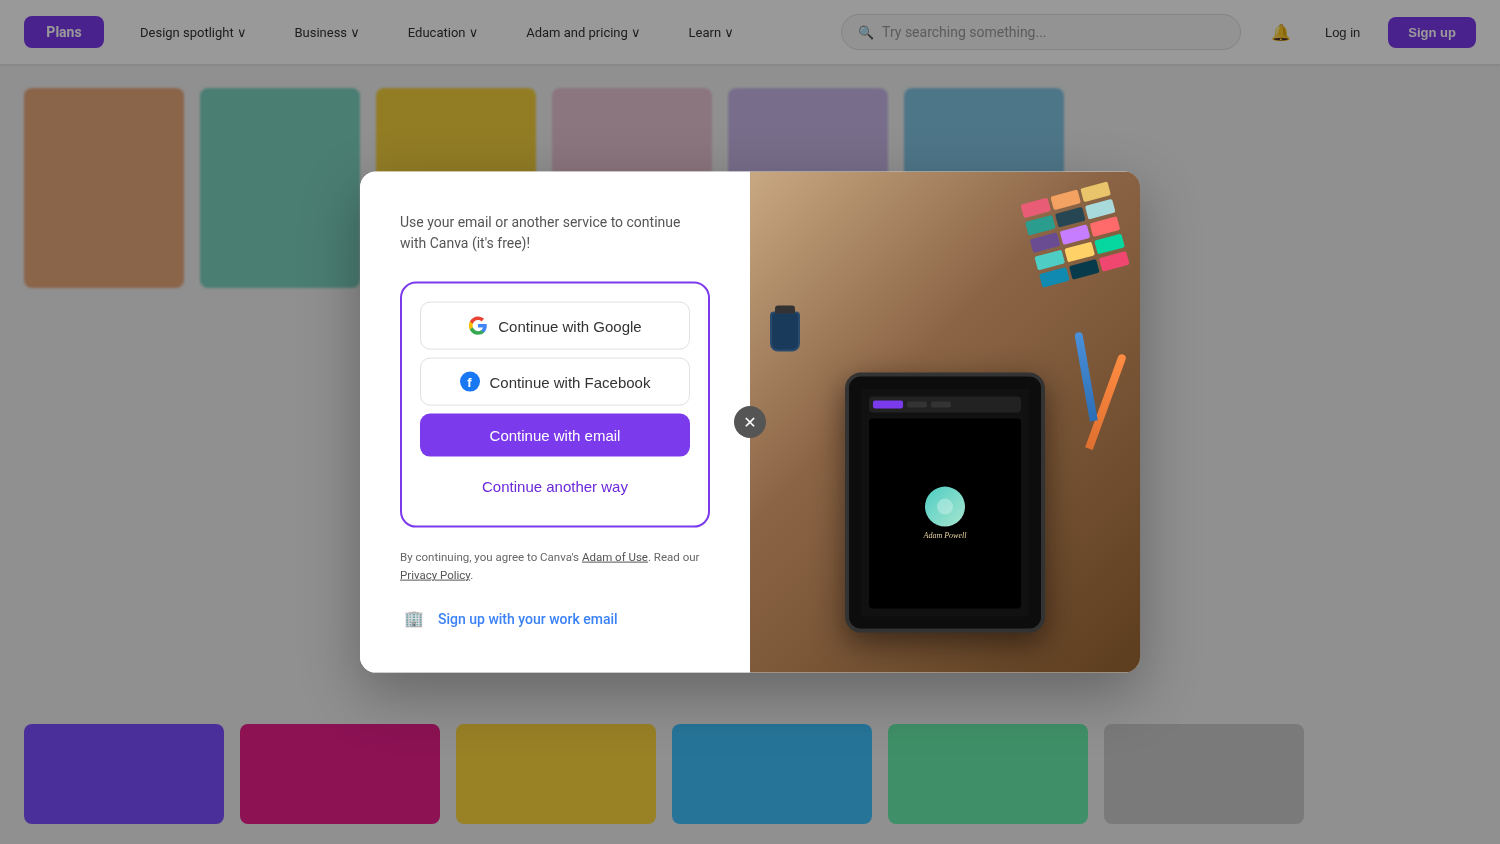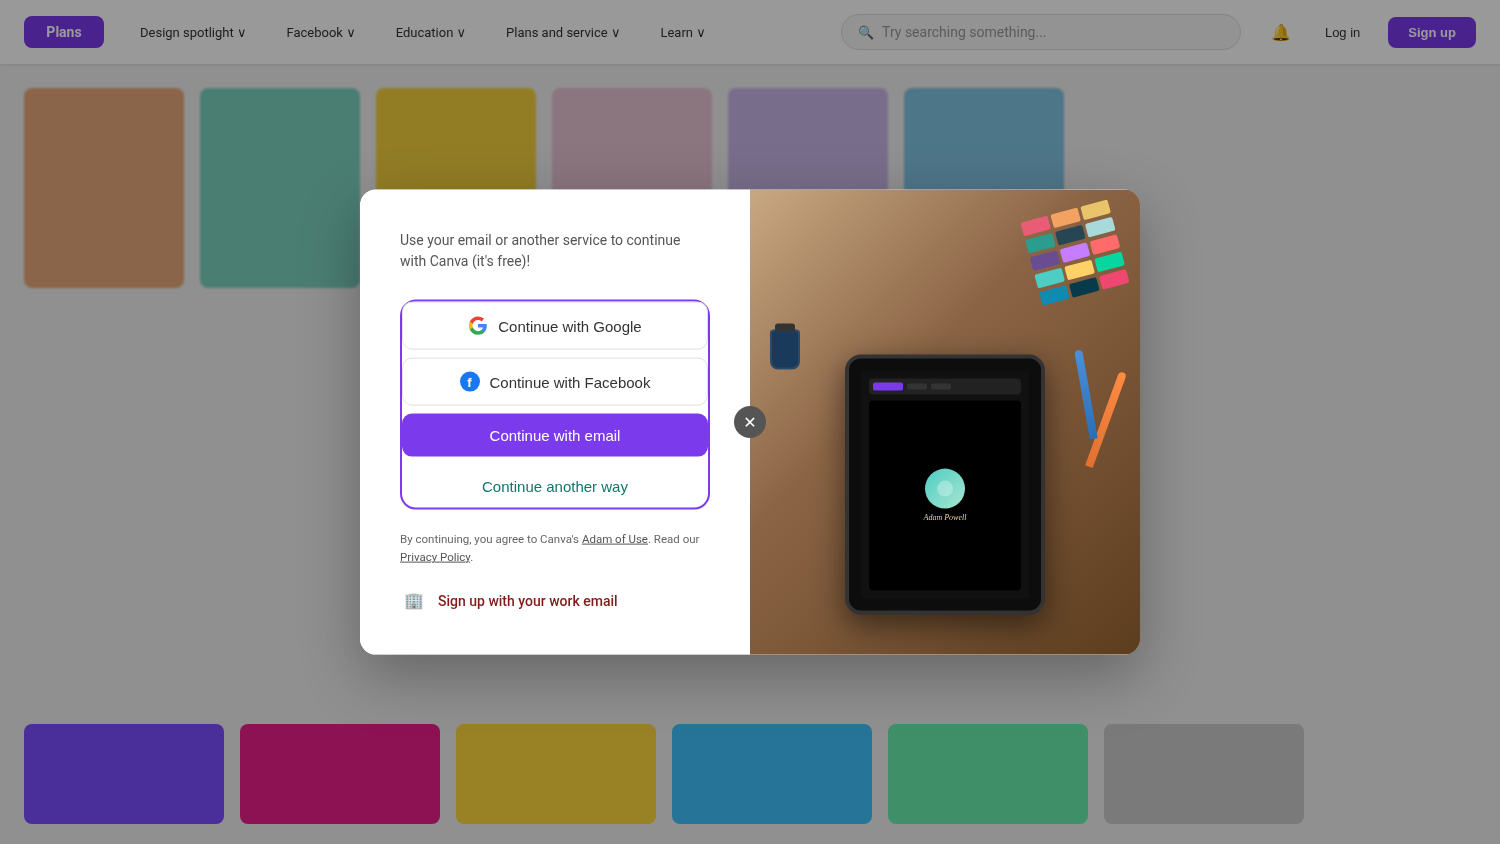--- a/index.html
+++ b/index.html
@@ -39,21 +39,21 @@
       border-radius: 8px;
       display: flex;
       align-items: center;
       justify-content: center;
       color: white;
       font-weight: bold;
       font-size: 14px;
     }
     .navbar-links {
       display: flex;
-      gap: 16px;
+      gap: 24px;
       flex: 1;
     }
     .navbar-link {
       padding: 6px 12px;
       font-size: 13px;
       color: #333;
       border-radius: 6px;
       cursor: pointer;
       white-space: nowrap;
     }
@@ -173,21 +173,21 @@
       font-size: 14px;
       color: #555;
       margin-bottom: 28px;
       line-height: 1.5;
     }
 
     
     .auth-buttons-container {
       border: 2.5px solid #7c3aed;
       border-radius: 16px;
-      padding: 0;
+      padding: 18px;
       margin-bottom: 20px;
     }
 
     .auth-btn {
       width: 100%;
       display: flex;
       align-items: center;
       justify-content: center;
       gap: 10px;
       padding: 13px 20px;
@@ -212,21 +212,21 @@
       background: white;
       border: 1.5px solid #e0e0e0 !important;
       color: #333;
     }
     .auth-btn-email {
       background: #7c3aed;
       color: white;
     }
     .auth-btn-other {
       background: transparent;
-      color: #0f766e;
+      color: #6d28d9;
       border: none !important;
       font-weight: 500;
     }
 
     .google-icon {
       width: 20px;
       height: 20px;
       flex-shrink: 0;
     }
     .facebook-icon {
@@ -267,21 +267,21 @@
       width: 28px;
       height: 28px;
       display: flex;
       align-items: center;
       justify-content: center;
       font-size: 16px;
       color: #555;
     }
     .work-email-text {
       font-size: 14px;
-      color: #7f1d1d;
+      color: #3b82f6;
       font-weight: 500;
     }
 
     
     .modal-right {
       width: 390px;
       background: #8b6445;
       position: relative;
       overflow: hidden;
       flex-shrink: 0;
@@ -436,23 +436,23 @@
 <body>
 
 <div class="bg-page">
 
   <div class="navbar">
     <div class="navbar-logo">
       <span>Plans</span>
     </div>
     <div class="navbar-links">
       <div class="navbar-link">Design spotlight ∨</div>
-      <div class="navbar-link">Facebook ∨</div>
+      <div class="navbar-link">Business ∨</div>
       <div class="navbar-link">Education ∨</div>
-      <div class="navbar-link">Plans and service ∨</div>
+      <div class="navbar-link">Adam and pricing ∨</div>
       <div class="navbar-link">Learn ∨</div>
     </div>
     <div class="navbar-search">
       <span style="margin-right:8px;">🔍</span>
       <span style="font-size:14px;color:#999;">Try searching something...</span>
     </div>
     <div class="navbar-actions">
       <div class="navbar-icon">🔔</div>
       <button class="btn-login">Log in</button>
       <button class="btn-signup">Sign up</button>

